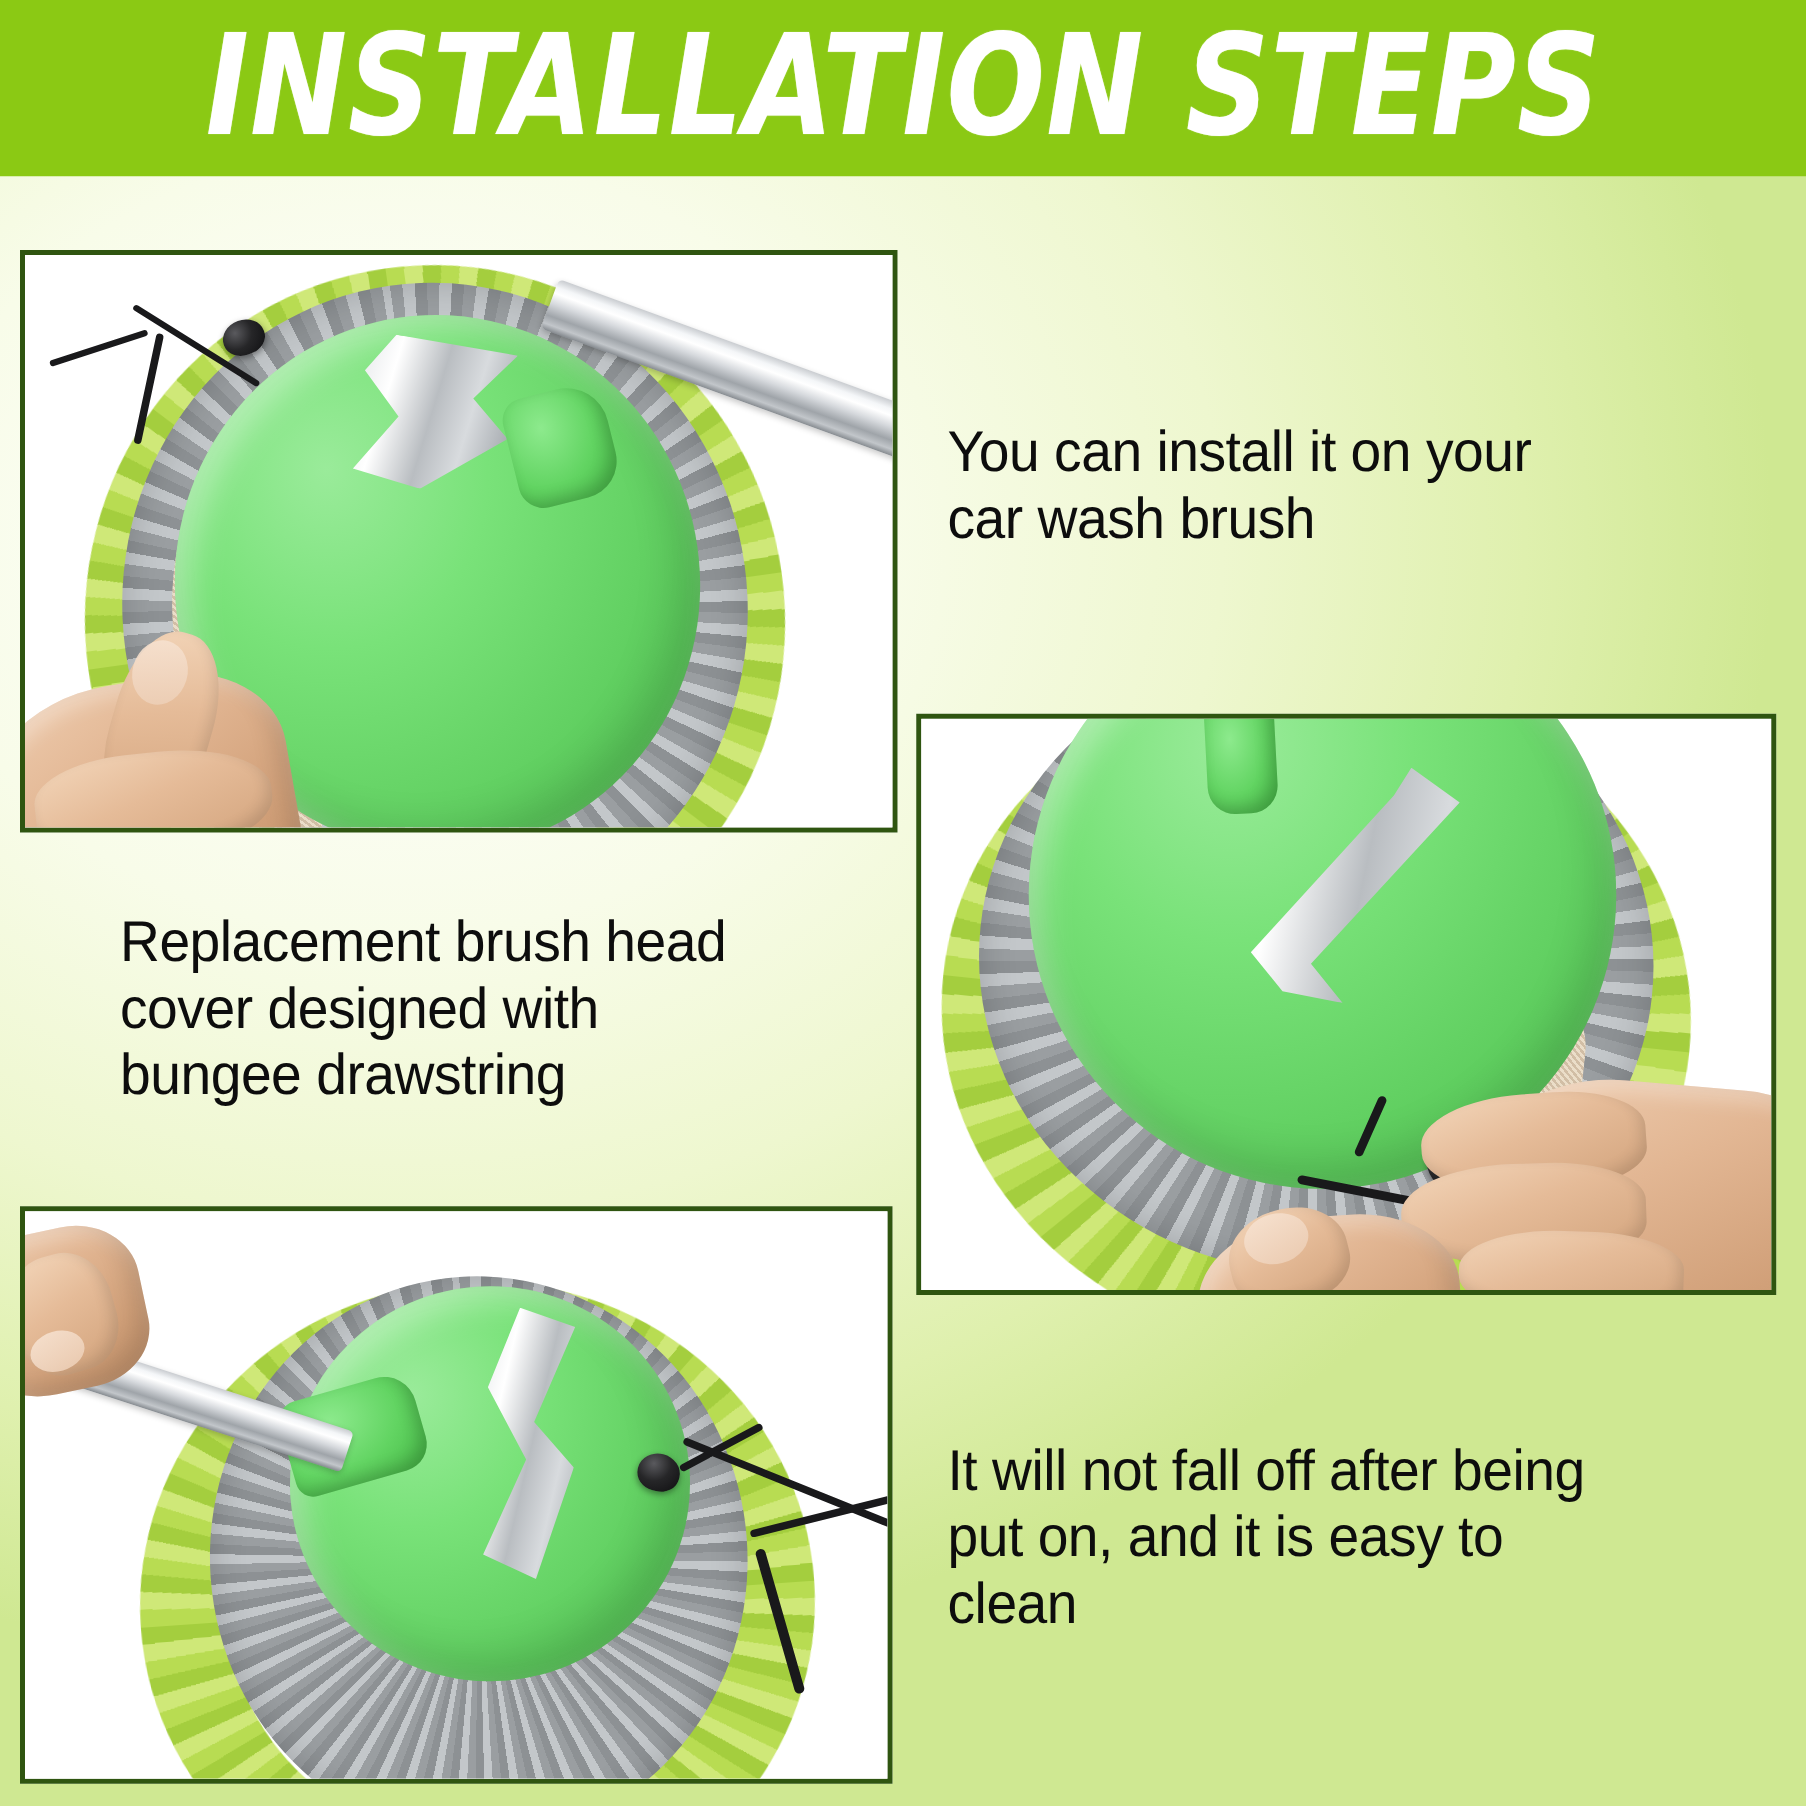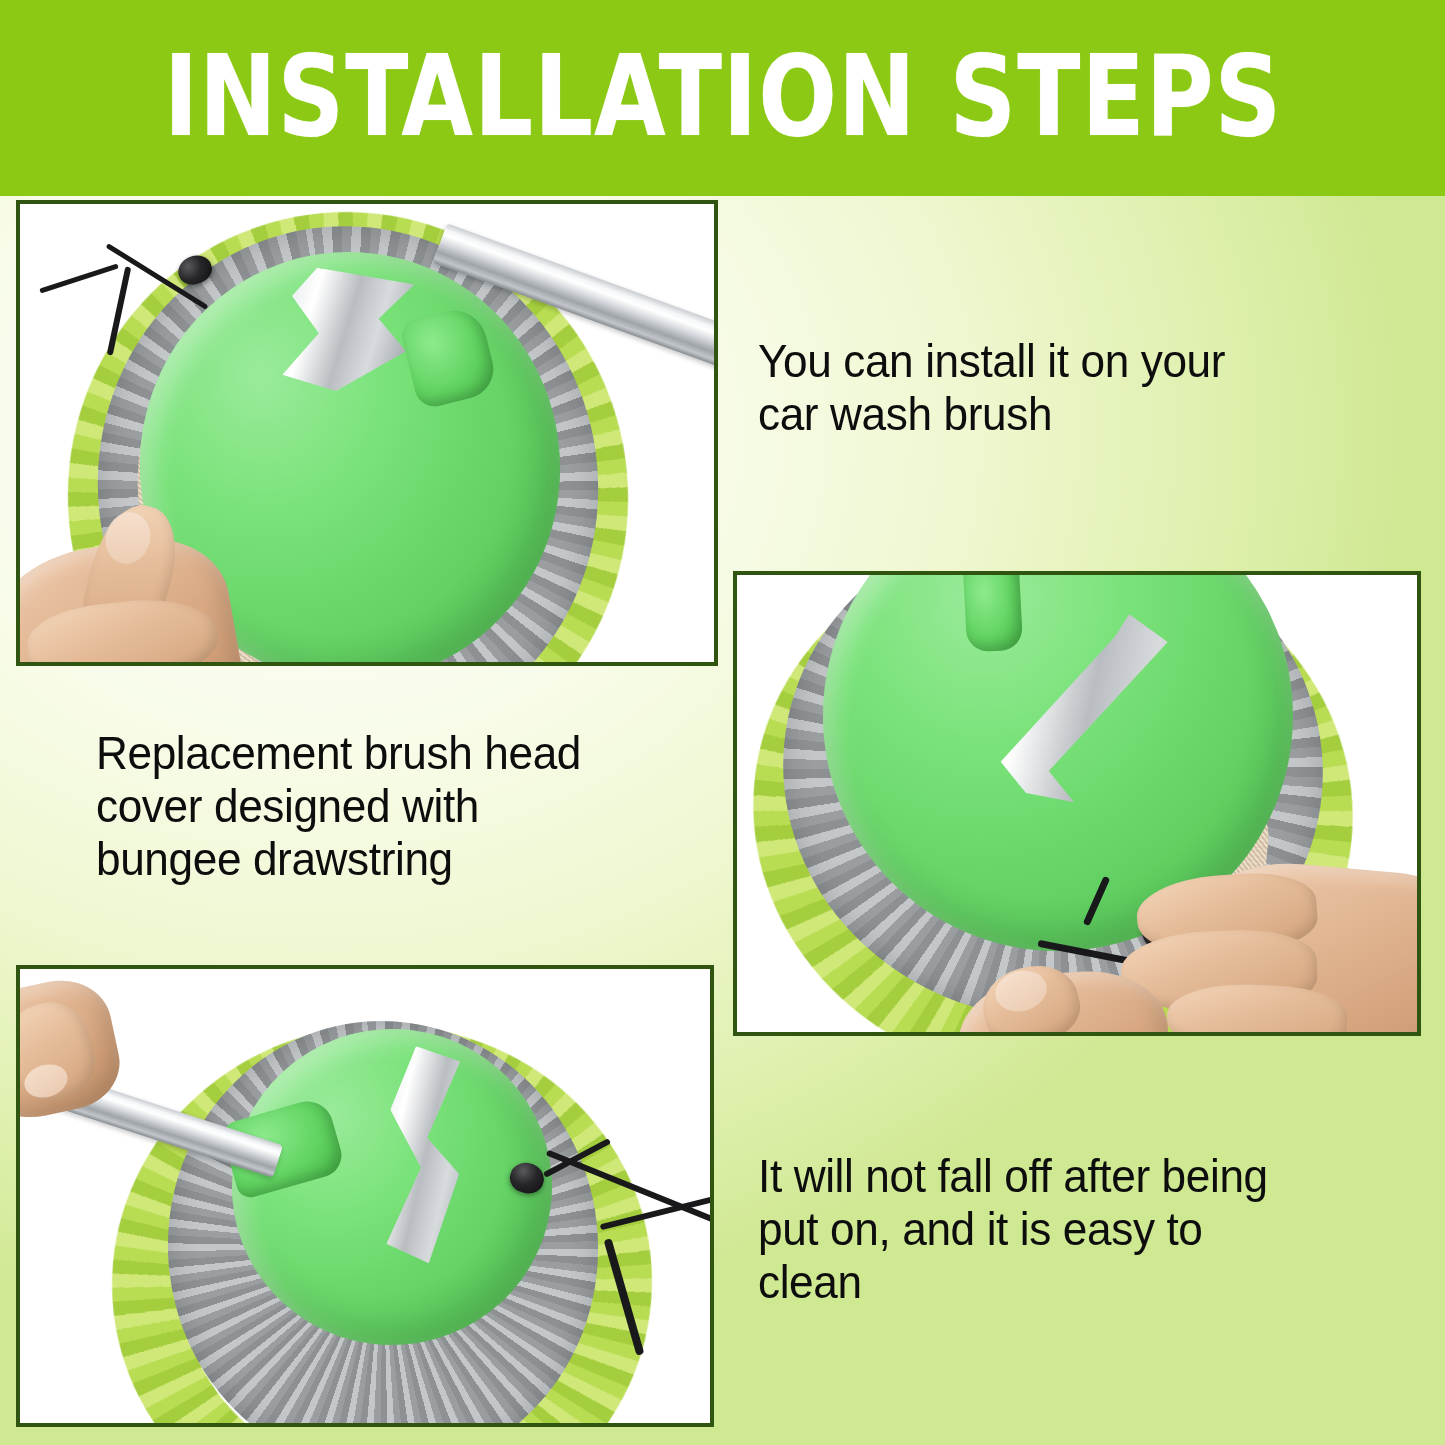--- a/index.html
+++ b/index.html
@@ -16,24 +16,25 @@
     position:relative;
     width:1445px; height:1445px;
     background:
       radial-gradient(ellipse 1100px 900px at 22% 30%, #ffffff 0%, #f8fce9 35%, #eef7cf 60%, #dff0ae 82%, #cfe892 100%);
     overflow:hidden;
   }
 
   
   .header-band {
     position:absolute; left:0; top:0;
-    width:1445px; height:196px;
+    width:1445px; height:141px;
     background:#8bc914;
     display:flex; align-items:center; justify-content:center;
     overflow:hidden;
+    font-style:italic;
   }
   .header-title {
     color:#ffffff;
     font-family:"Liberation Sans Narrow","DejaVu Sans Condensed","Liberation Sans", sans-serif;
     font-weight:bold;
     font-size:112px;
     line-height:112px;
     letter-spacing:1px;
     transform:scaleX(0.92);
     transform-origin:center;

